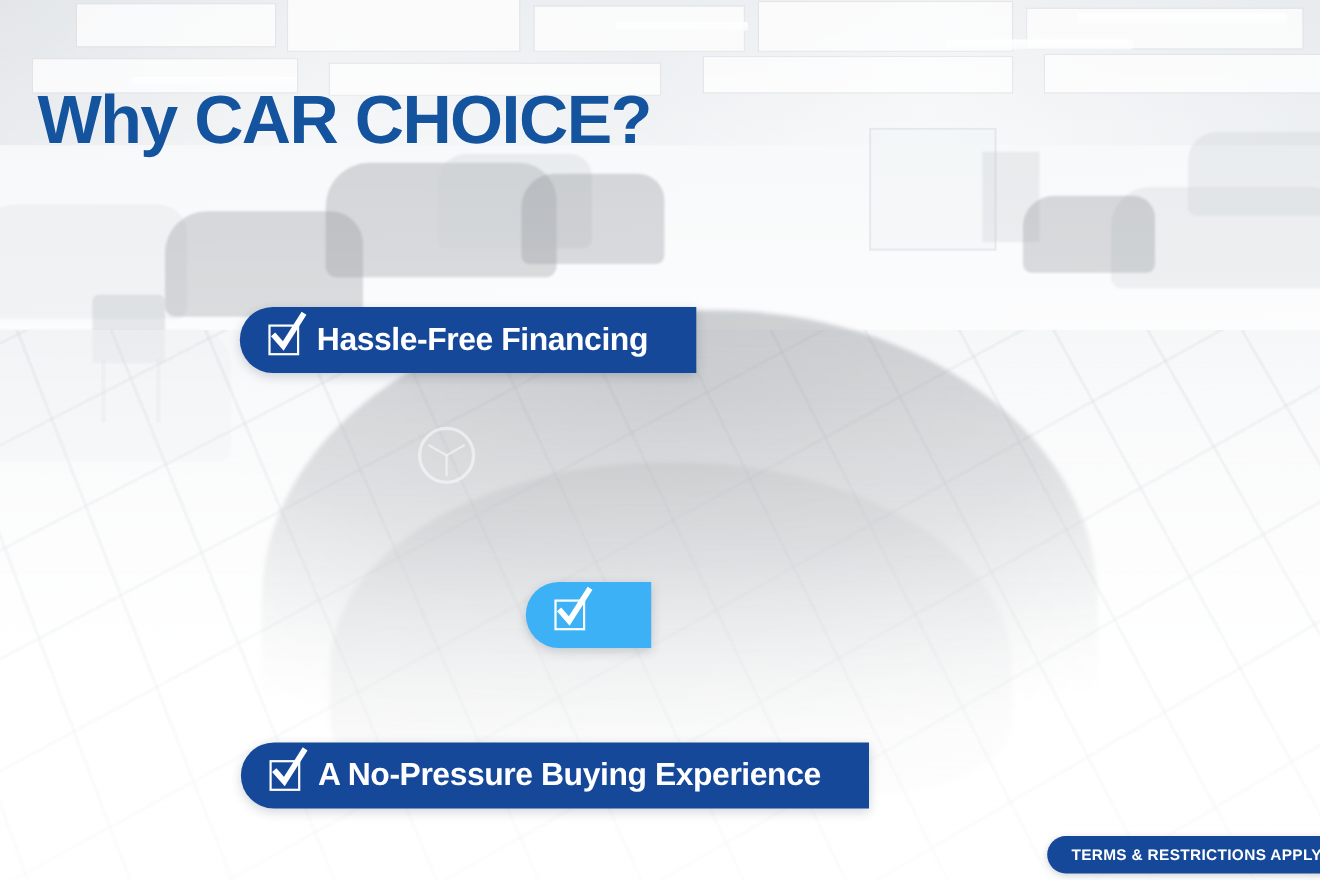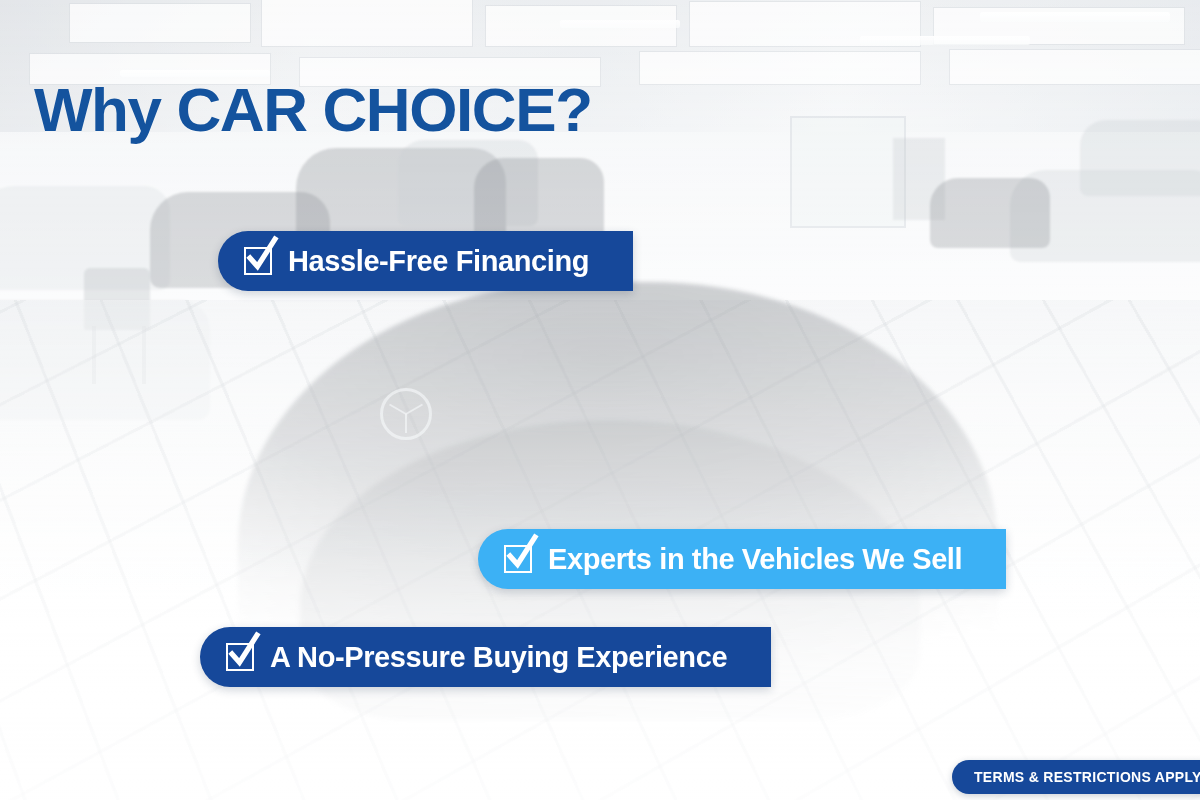--- a/index.html
+++ b/index.html
@@ -177,21 +177,21 @@
     position: absolute;
     display: flex;
     align-items: center;
     height: 60px;
     padding-left: 26px;
     padding-right: 44px;
     border-radius: 30px 0 0 30px;
     box-shadow: 0 3px 10px rgba(20,40,70,.20);
     box-sizing: border-box;
   }
-  .pill.navy  { background: #16489a; }
+  .pill.navy  { background: #16489a; margin-top: 48px; }
   .pill.sky   { background: #3cb1f5; }
 
   .checkbox {
     position: relative;
     width: 28px;
     height: 28px;
     flex: 0 0 28px;
     border: 2.5px solid #ffffff;
     box-sizing: border-box;
     margin-right: 16px;
@@ -300,24 +300,23 @@
   </div>
 
 
 
   <div class="pill sky" style="left:478px; top:529px;">
     <span class="checkbox">
       <svg viewBox="0 0 36 40" aria-hidden="true">
         <path d="M6 21 L13.5 29.5 L31 2" fill="none" stroke="#ffffff" stroke-width="5.2" stroke-linecap="square" stroke-linejoin="miter"></path>
       </svg>
     </span>
-    <span class="pill-label">Experts in the Vehicles We Sell</span>
-  </div>
-
-  <div class="pill navy" style="left:200px; top:627px;">
+  </div>
+
+  <div class="pill navy" style="left:219px; top:627px;">
     <span class="checkbox">
       <svg viewBox="0 0 36 40" aria-hidden="true">
         <path d="M6 21 L13.5 29.5 L31 2" fill="none" stroke="#ffffff" stroke-width="5.2" stroke-linecap="square" stroke-linejoin="miter"></path>
       </svg>
     </span>
     <span class="pill-label">A No-Pressure Buying Experience</span>
   </div>
 
   <div class="terms-badge">
     <span>TERMS &amp; RESTRICTIONS APPLY</span>

